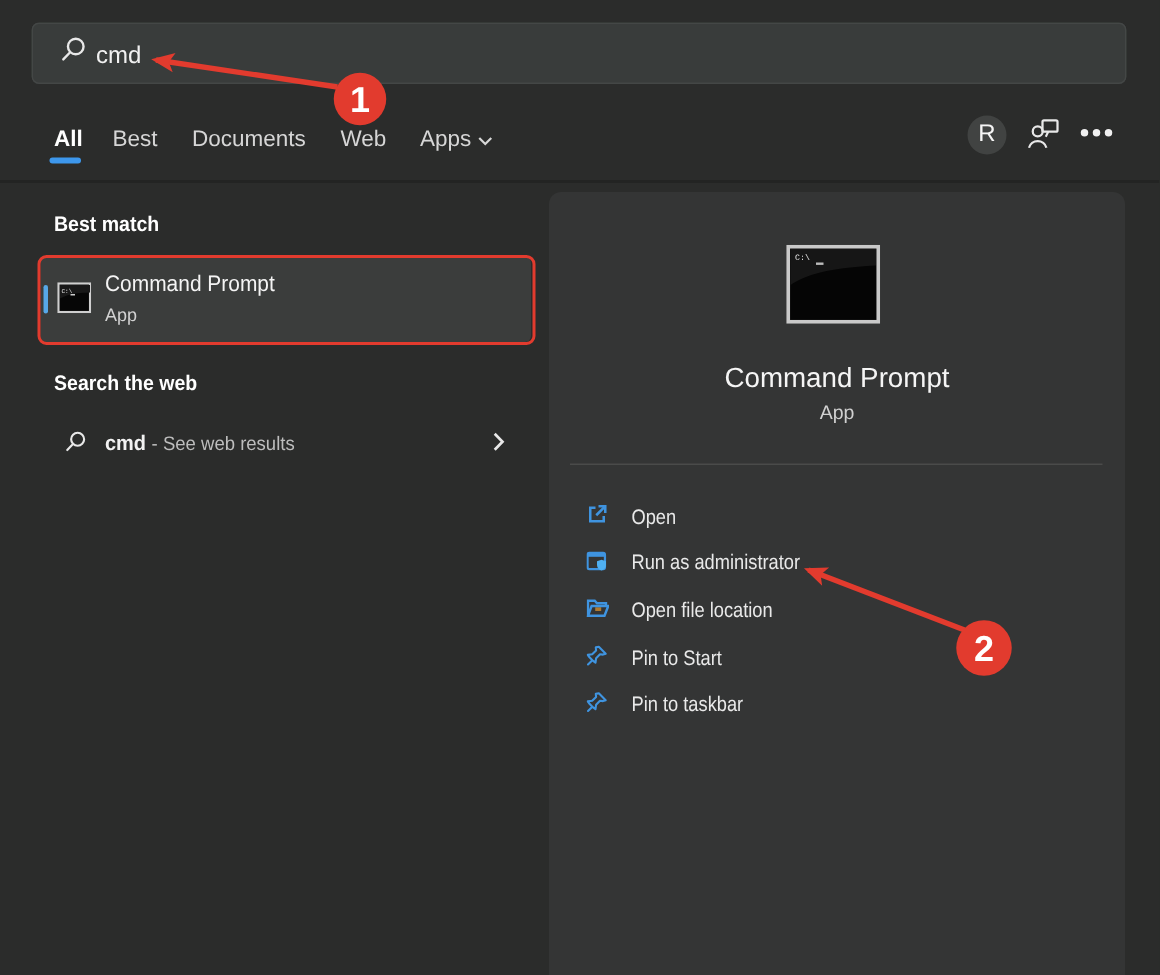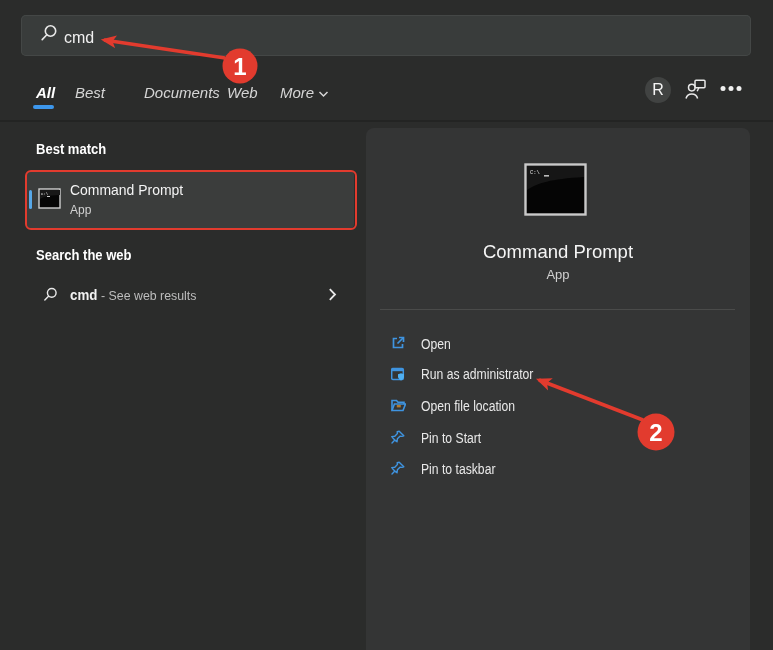--- a/index.html
+++ b/index.html
@@ -2,21 +2,21 @@
 <html><head>
 <meta charset="utf-8">
 <style>
   html,body{margin:0;padding:0;}
   body{width:773px;height:650px;background:#2b2c2b;font-family:"Liberation Sans",sans-serif;overflow:hidden;position:relative;}
   .abs{position:absolute;}
   
   .searchbox{left:21px;top:15px;width:730px;height:41px;background:#393c3b;border-radius:5px;box-shadow:inset 0 0 0 1px #444746;}
   .searchtext{left:64px;top:29px;font-size:16px;color:#f0f0f0;}
   
-  .tab{top:84px;font-size:15px;color:#d6d6d6;font-style:italic;}
+  .tab{top:84px;font-size:15px;color:#d6d6d6;}
   .tab.sel{color:#ffffff;font-weight:bold;}
   .pill{left:33px;top:105px;width:21px;height:4px;border-radius:2px;background:#3d97ec;}
   .hdrline{left:0;top:120px;width:773px;height:2px;background:#232423;}
   
   .avatar{left:645px;top:77px;width:26px;height:26px;border-radius:50%;background:#414342;color:#f5f5f5;font-size:16px;text-align:center;line-height:26px;}
   
   .h1{font-size:14px;font-weight:bold;color:#ffffff;transform:scaleX(0.93);transform-origin:0 50%;}
   .tile{left:27px;top:171px;width:327px;height:57px;background:#3b3d3c;border-radius:4px;}
   .redbox{left:25px;top:170px;width:328px;height:56px;border:2px solid #e23b2e;border-radius:6px;}
   .accentbar{left:29px;top:190px;width:3px;height:19px;border-radius:2px;background:#57a8e8;}
@@ -36,23 +36,23 @@
   <div class="abs searchbox"></div>
 
   <svg class="abs" style="left:40px;top:24px" width="18" height="18" viewBox="0 0 18 18">
     <circle cx="10.5" cy="7" r="5.2" fill="none" stroke="#e8e8e8" stroke-width="1.6"></circle>
     <line x1="6.6" y1="11" x2="2.2" y2="15.6" stroke="#e8e8e8" stroke-width="1.6" stroke-linecap="round"></line>
   </svg>
   <div class="abs searchtext">cmd</div>
 
   <div class="abs tab sel" style="left:36px">All</div>
   <div class="abs tab" style="left:75px">Best</div>
-  <div class="abs tab" style="left:144px">Documents</div>
+  <div class="abs tab" style="left:128px">Documents</div>
   <div class="abs tab" style="left:227px">Web</div>
-  <div class="abs tab" style="left:280px">More</div>
+  <div class="abs tab" style="left:280px">Apps</div>
   <svg class="abs" style="left:318px;top:90px" width="11" height="8" viewBox="0 0 11 8">
     <polyline points="1.5,2 5.5,6 9.5,2" fill="none" stroke="#d6d6d6" stroke-width="1.5"></polyline>
   </svg>
   <div class="abs pill"></div>
   <div class="abs hdrline"></div>
 
   <div class="abs avatar">R</div>
   <svg class="abs" style="left:685px;top:79px" width="22" height="22" viewBox="0 0 22 22">
     <rect x="10" y="1.2" width="10" height="7.6" rx="1" fill="none" stroke="#e8e8e8" stroke-width="1.5"></rect>
     <path d="M13.8 8.8 L12.2 12.2" stroke="#e8e8e8" stroke-width="1.4" fill="none"></path>

